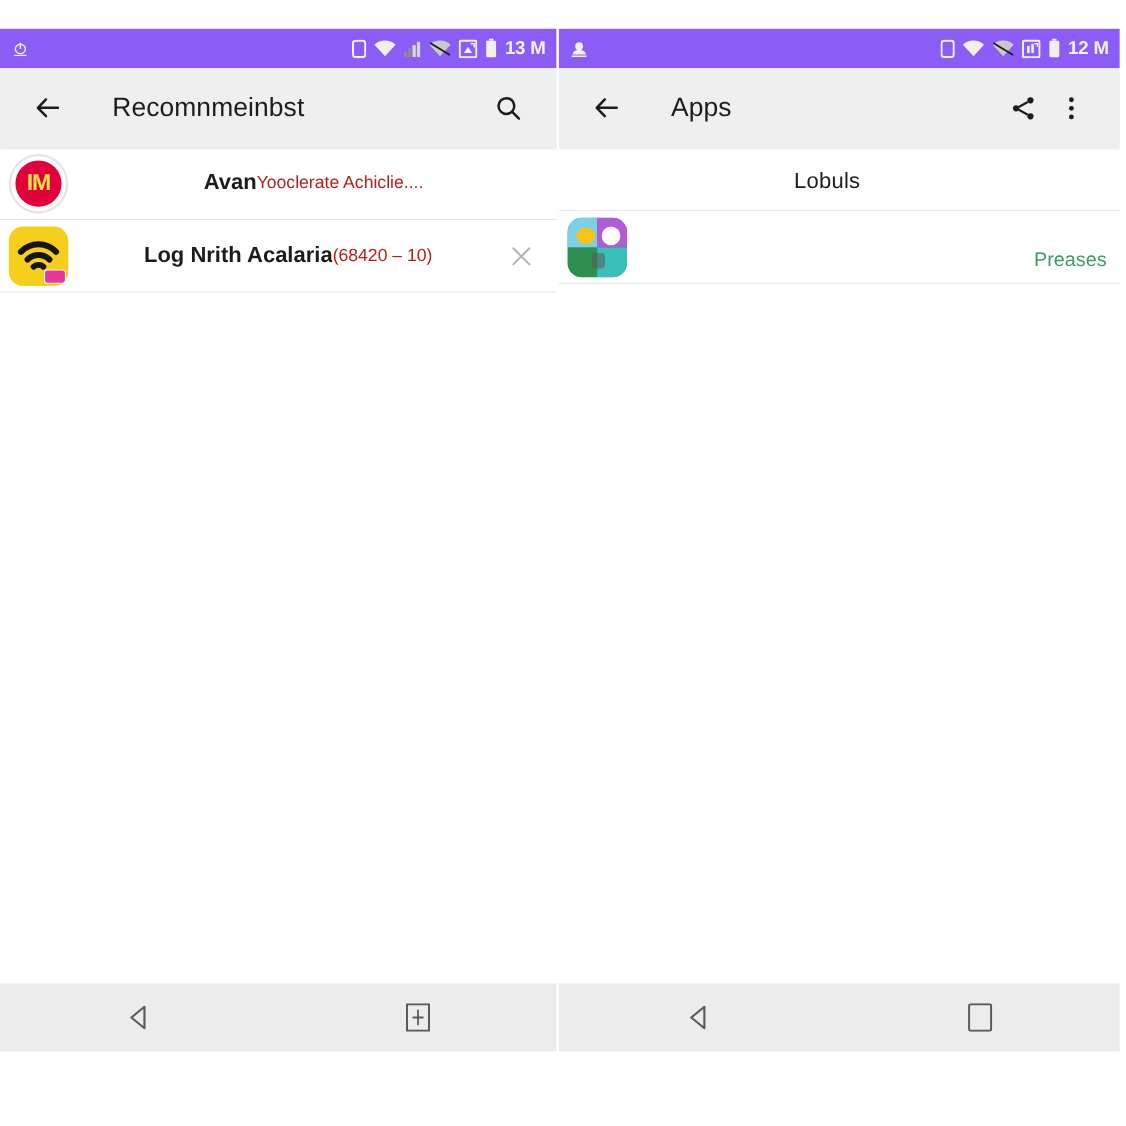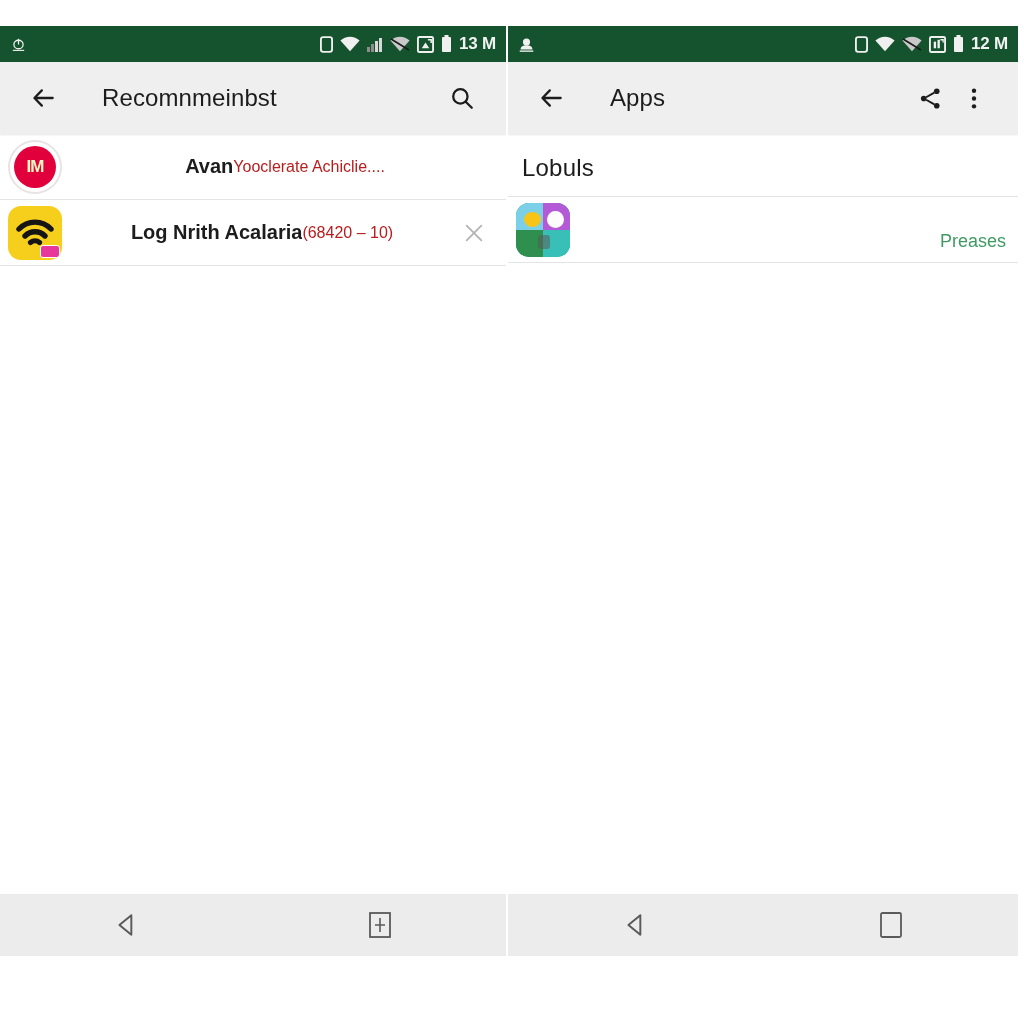--- a/index.html
+++ b/index.html
@@ -26,21 +26,21 @@
     height: 964px;
     background: #ffffff;
     overflow: hidden;
   }
   .panel-left  { left: 0px; }
   .panel-right { left: 508px; width: 510px; }
 
   
   .statusbar {
     height: 36px;
-    background: #14532d;
+    background: #8b5cf6;
     display: flex;
     align-items: center;
     padding: 0 10px;
     box-sizing: border-box;
   }
   .sb-left { display: flex; align-items: center; gap: 6px; }
   .sb-spacer { flex: 1 1 auto; }
   .sb-right {
     display: flex;
     align-items: center;
@@ -84,25 +84,26 @@
     width: 44px;
     height: 44px;
   }
 
   
   .content {
     background: #ffffff;
     position: relative;
   }
   .section-header {
-    font-size: 24px;
+    font-size: 20px;
     color: #1c1c1c;
     font-weight: normal;
     padding: 20px 36px 14px 14px;
     letter-spacing: 0.2px;
+    text-align: center;
   }
   .rowlist { border-top: 1px solid #e4e4e4; }
   .rowlist.no-top { border-top: none; }
 
   .row {
     display: flex;
     align-items: center;
     height: 66px;
     padding: 0 12px 0 8px;
     box-sizing: border-box;
@@ -163,21 +164,21 @@
     width: 54px; height: 54px; border-radius: 50%;
     background: #ffffff;
     border: 2px solid #e9e3e3;
     box-sizing: border-box;
     display: flex; align-items: center; justify-content: center;
   }
   .ic-avan .inner {
     width: 42px; height: 42px; border-radius: 50%;
     background: #e2003c;
     display: flex; align-items: center; justify-content: center;
-    color: #fef9c3; font-size: 17px; font-weight: bold;
+    color: #fde047; font-size: 21px; font-weight: bold;
     letter-spacing: -1px;
   }
   .ic-green {
     width: 54px; height: 54px; border-radius: 13px;
     background: #7dc45e;
     display: flex; align-items: center; justify-content: center;
   }
   .ic-yellow {
     width: 54px; height: 54px; border-radius: 13px;
     background: #f6ce1c;

